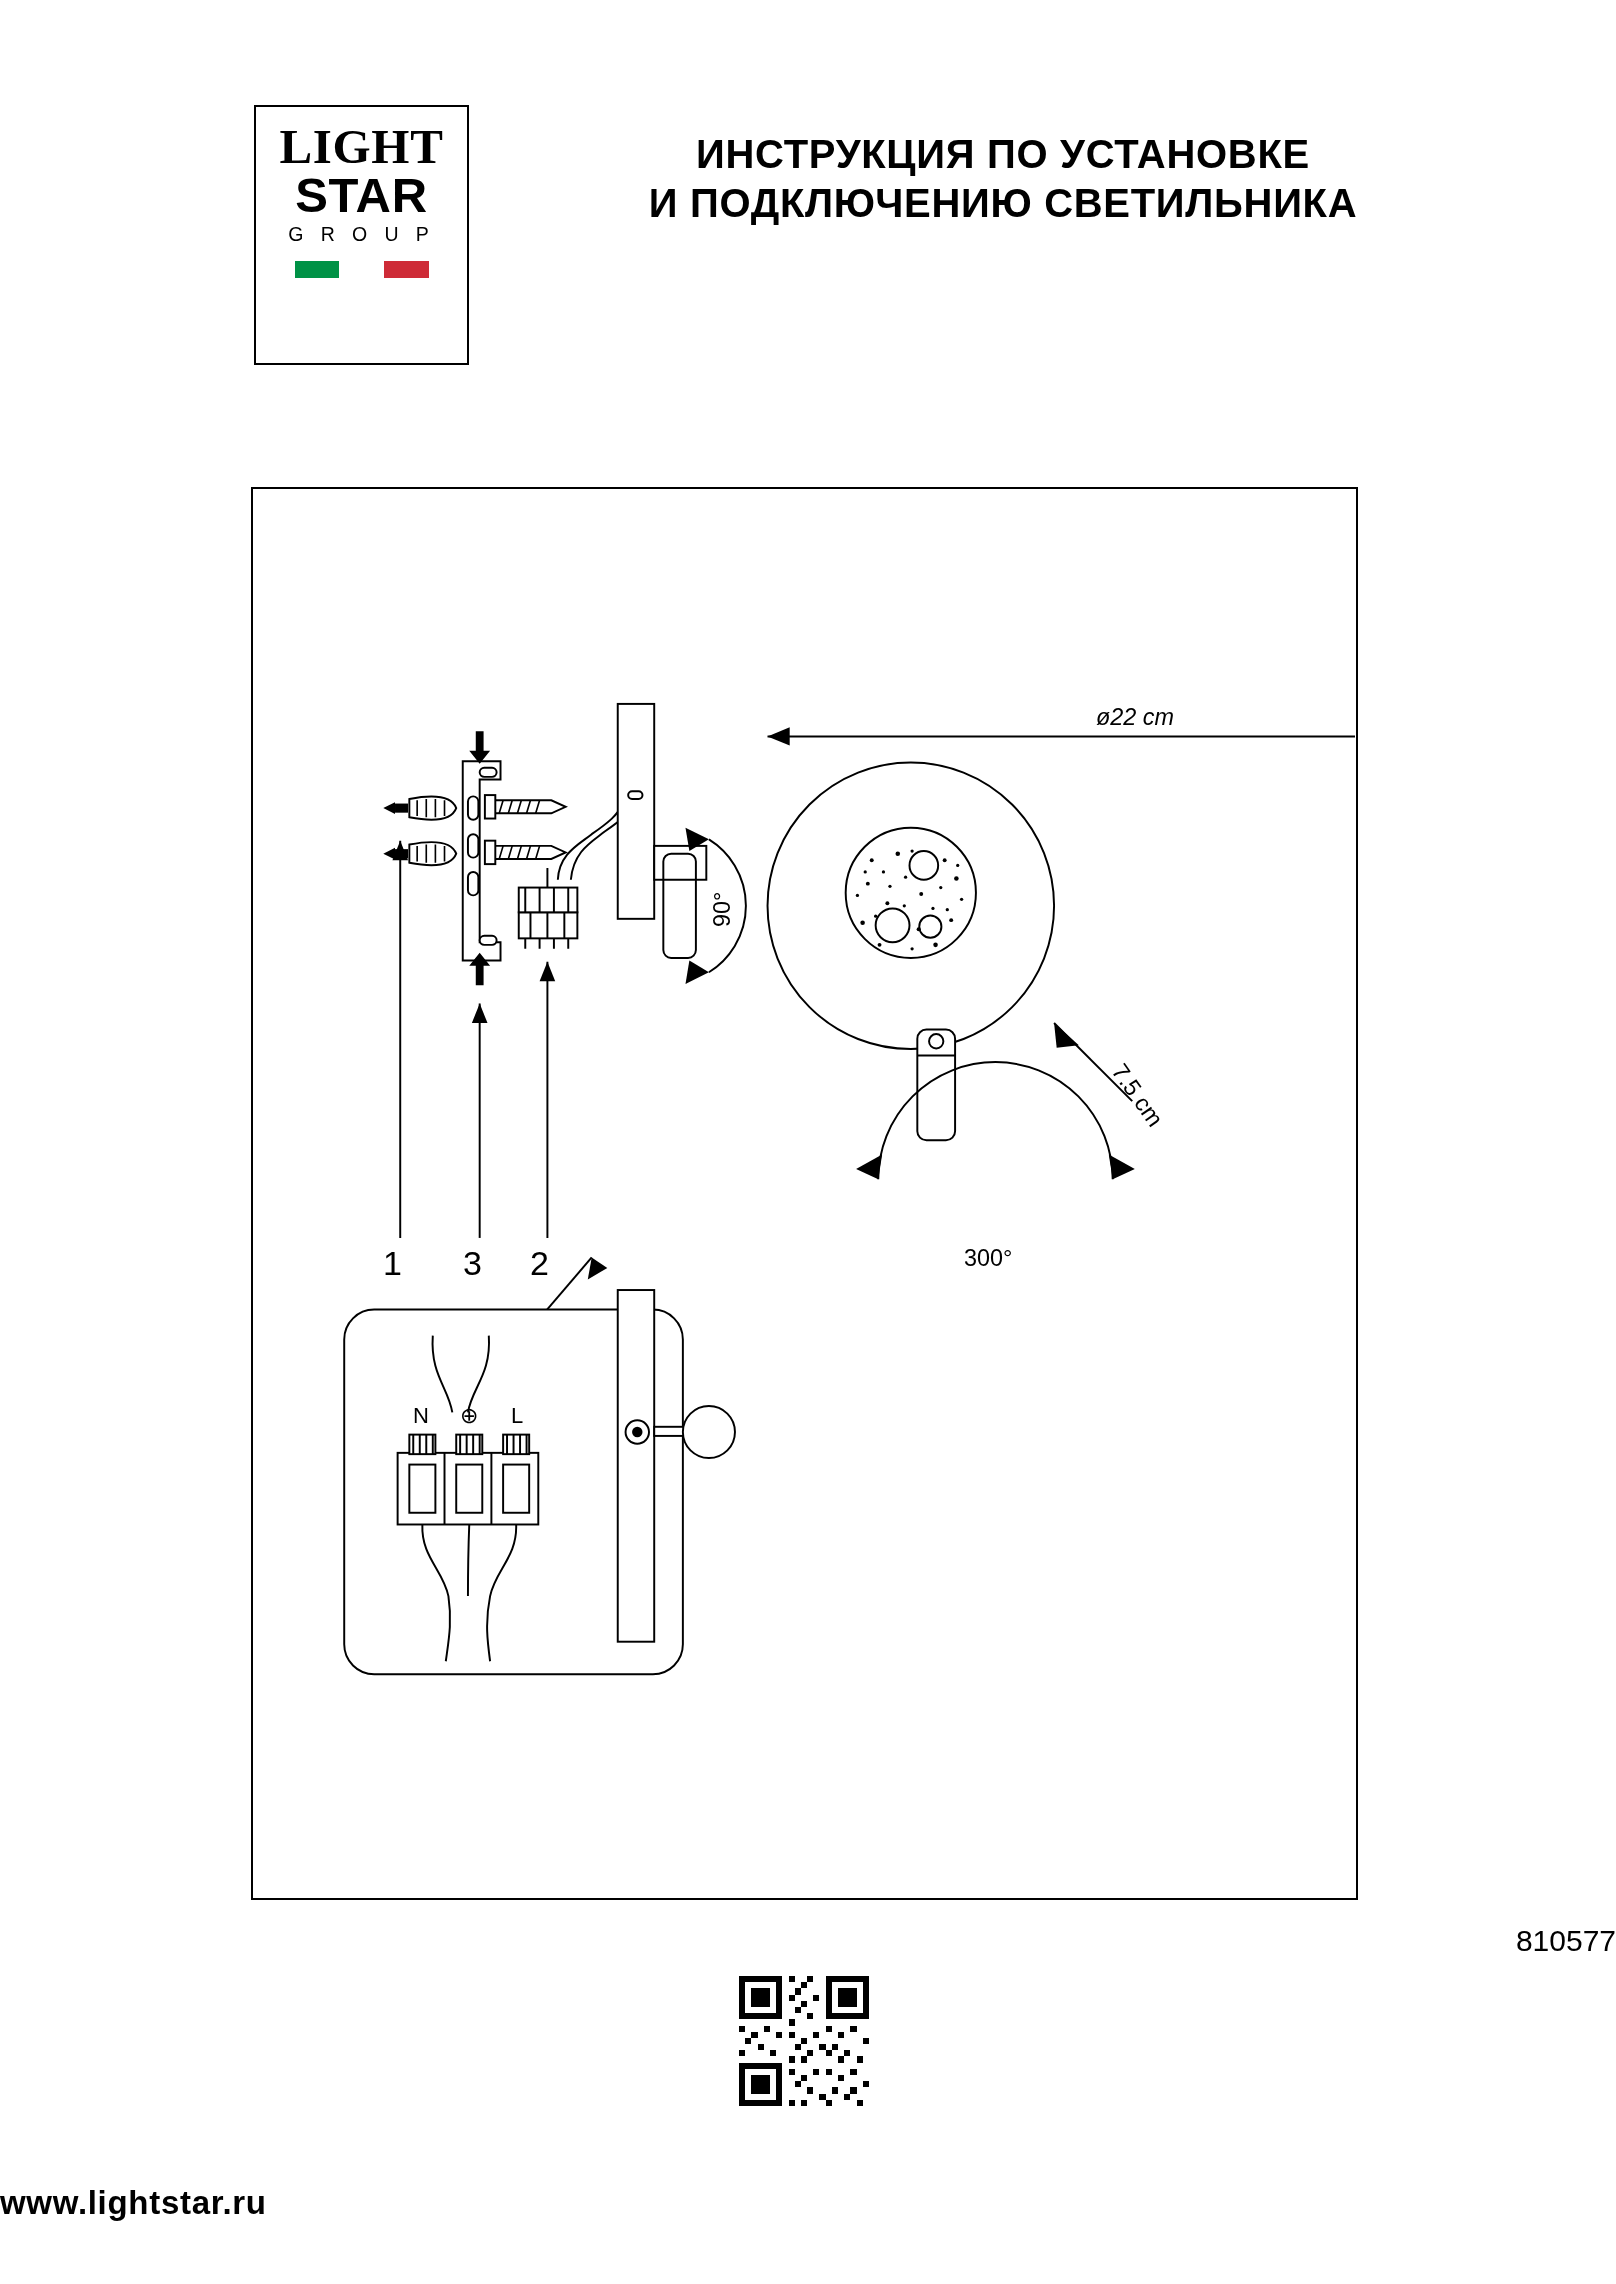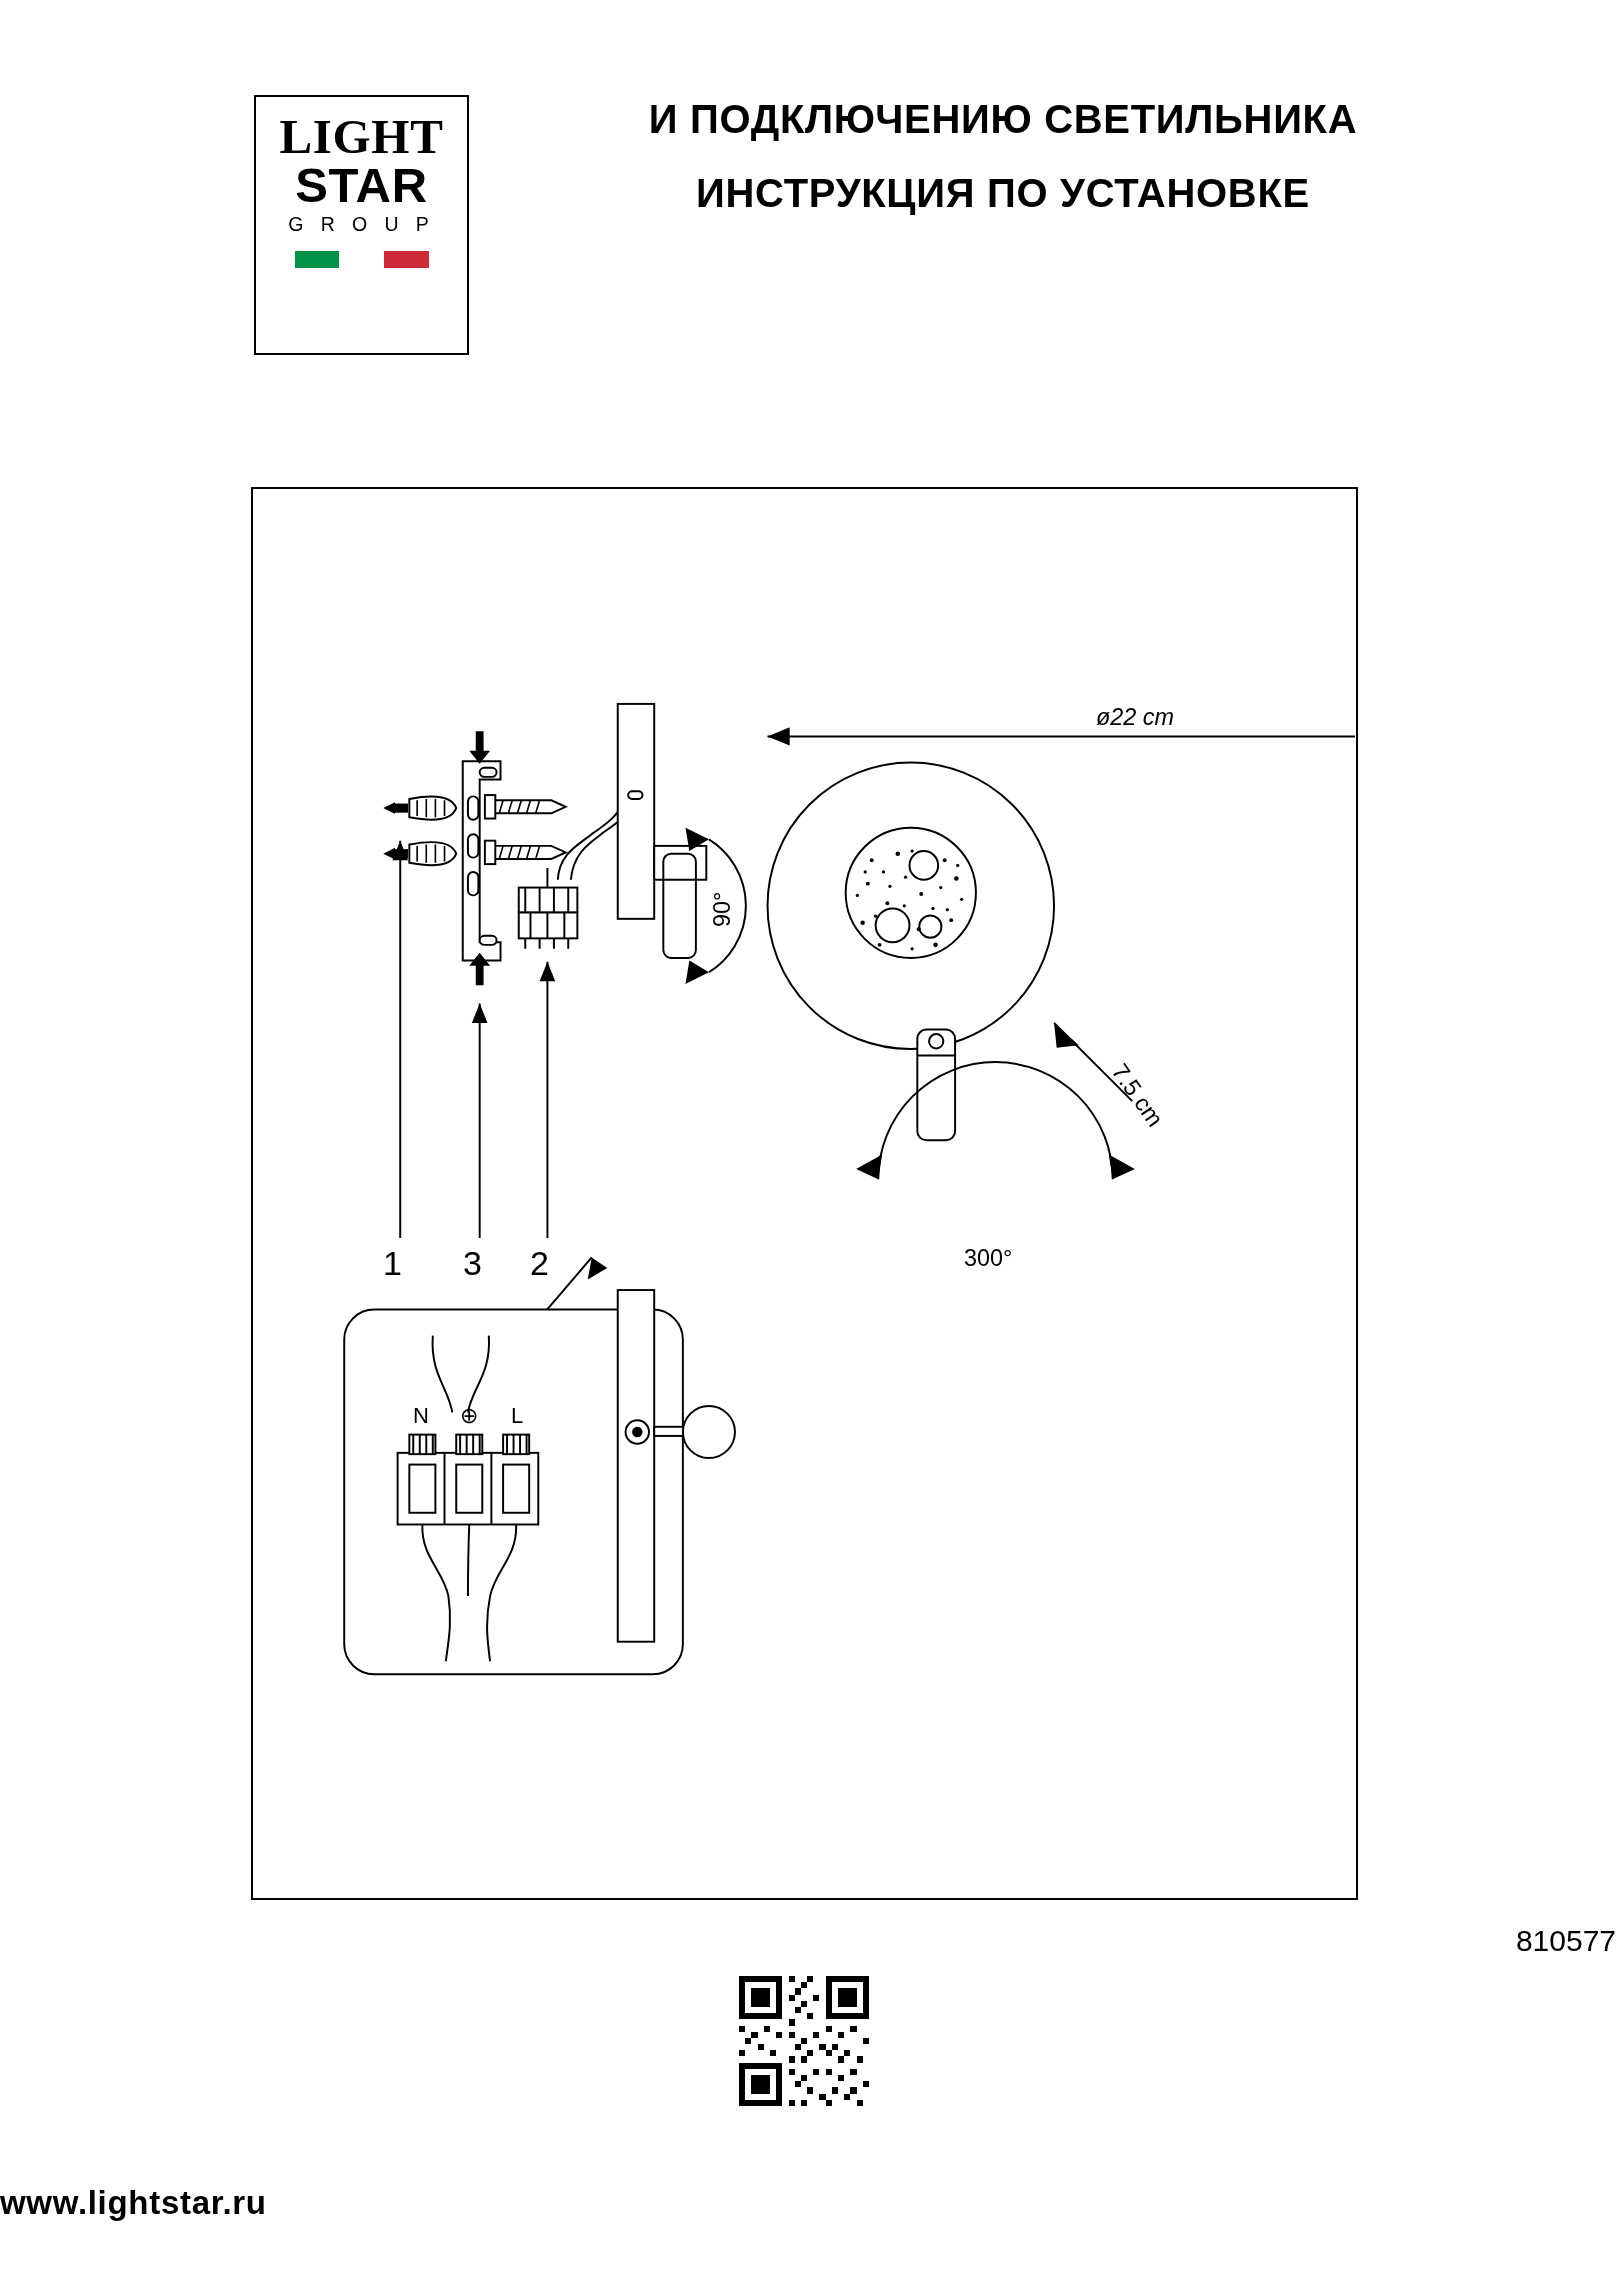--- a/index.html
+++ b/index.html
@@ -17,21 +17,21 @@
   }
   .page {
     position: absolute;
     inset: 0;
   }
 
   
   .header {
     position: absolute;
     left: 0;
-    top: 82px;
+    top: 92px;
     width: 1616px;
     height: 293px;
   }
   .logo-box {
     position: absolute;
     left: 254px;
     top: 13px;
     width: 215px;
     height: 260px;
     border: 2.6px solid #000;
@@ -171,22 +171,22 @@
       <div class="logo-star">STAR</div>
       <div class="logo-group">G R O U P</div>
       <div class="flag">
         <span class="g"></span>
           <span class="w"></span>
           <span class="r"></span>
       </div>
     </div>
 
     <div class="head-texts">
+      <div class="title-line">ИНСТРУКЦИЯ ПО УСТАНОВКЕ</div>
       <div class="title-line" style="margin-top:0">И ПОДКЛЮЧЕНИЮ СВЕТИЛЬНИКА</div>
-      <div class="title-line">ИНСТРУКЦИЯ ПО УСТАНОВКЕ</div>
     </div>
   </div>
 
   <div class="frame">
     <div class="inner">
 
       <svg width="1102" height="1408" viewBox="0 0 1692 2162" xmlns="http://www.w3.org/2000/svg">
 
         <g fill="none" stroke="#000" stroke-width="3">
 

